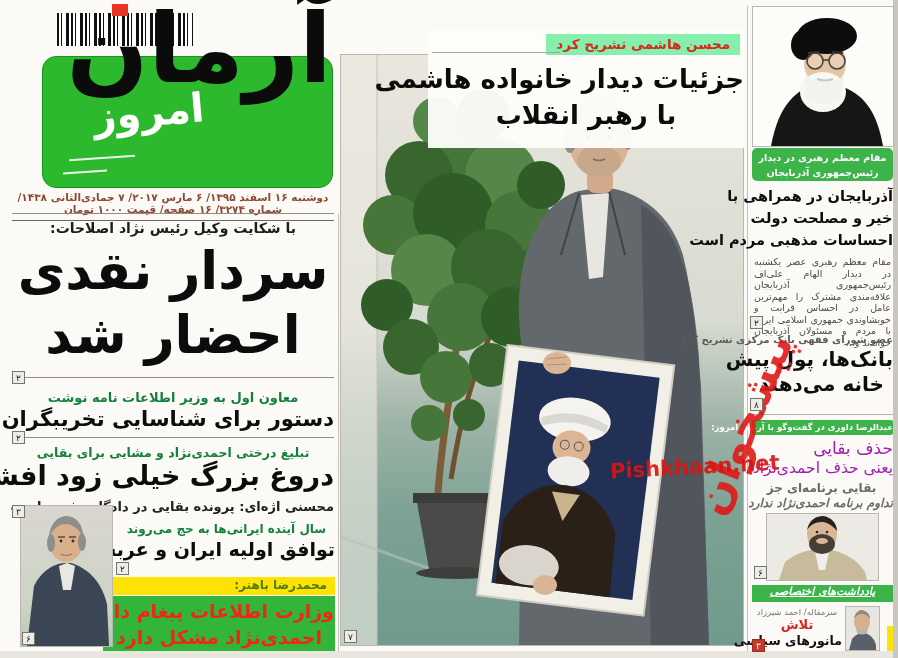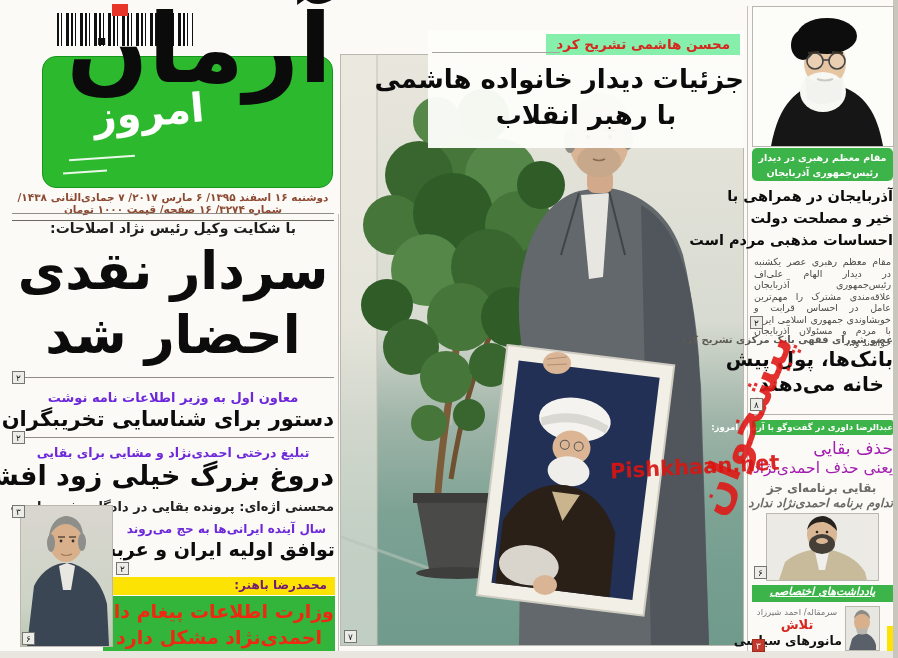--- a/index.html
+++ b/index.html
@@ -26,27 +26,27 @@
   .logo-sub { position:absolute; left:50px; top:32px; font-size:40px; font-weight:bold; color:#fff; transform:rotate(-5deg); }
   .logo-script { position:absolute; border-bottom:2px solid rgba(255,255,255,.9); transform:rotate(-4deg); }
   .dateline { left:12px; top:191px; width:322px; font-size:10.5px; font-weight:bold; color:#8d4a32; text-align:center;
     border-bottom:1px solid #6b695f; padding-bottom:5px; }
 
   
   .lead-kicker { left:12px; top:220px; width:322px; font-size:14px; font-weight:bold; color:#1d1d1d; }
   .lead-h { left:12px; top:239px; width:322px; font-size:52px; font-weight:bold; color:#0c0c0c; line-height:64px; }
   .marker { width:13px; height:13px; background:#ecece8; border:1px solid #76756e; font-size:9px; line-height:12px; text-align:center; color:#222; z-index:6; }
   .marker.red { background:#c23a2b; color:#fff; border-color:#a02c1e; }
-  .kicker { font-size:13px; font-weight:bold; color:#6d28d9; }
+  .kicker { font-size:13px; font-weight:bold; color:#15803d; }
   .h2a { font-size:21px; font-weight:bold; color:#0c0c0c; }
   .h2b { font-size:27px; font-weight:bold; color:#0c0c0c; }
   .h2c { font-size:19px; font-weight:bold; color:#0c0c0c; }
   .brief { font-size:13px; font-weight:bold; color:#222; }
   .yellow-band { left:103px; top:577px; width:232px; height:18px; background:#fde303; z-index:3;
-    font-size:12px; font-weight:bold; color:#701a75; text-align:right; padding:1px 8px 0 0; }
+    font-size:12px; font-weight:bold; color:#4d7c0f; text-align:right; padding:1px 8px 0 0; }
   .green-band { left:103px; top:596px; width:232px; height:55px; background:#33b43a; z-index:3;
     text-align:center; padding-top:2px; }
   .green-band div { font-size:19px; font-weight:bold; color:#ef2812; line-height:26px; }
   .photo-frame { border:1px solid #b9b7ae; background:#fff; z-index:4; }
 
   
   .headline-block { left:428px; top:30px; width:316px; height:118px; background:rgba(253,253,250,.96); z-index:5; }
   .badge-yellow { display:block; width:fit-content; margin:4px 4px 6px auto; background:#86efac; color:#d6281e;
     font-size:13.5px; font-weight:bold; padding:2px 10px 3px; }
   .badge-rule { position:absolute; left:4px; top:22px; width:128px; height:1px; background:#a6a49c; }

